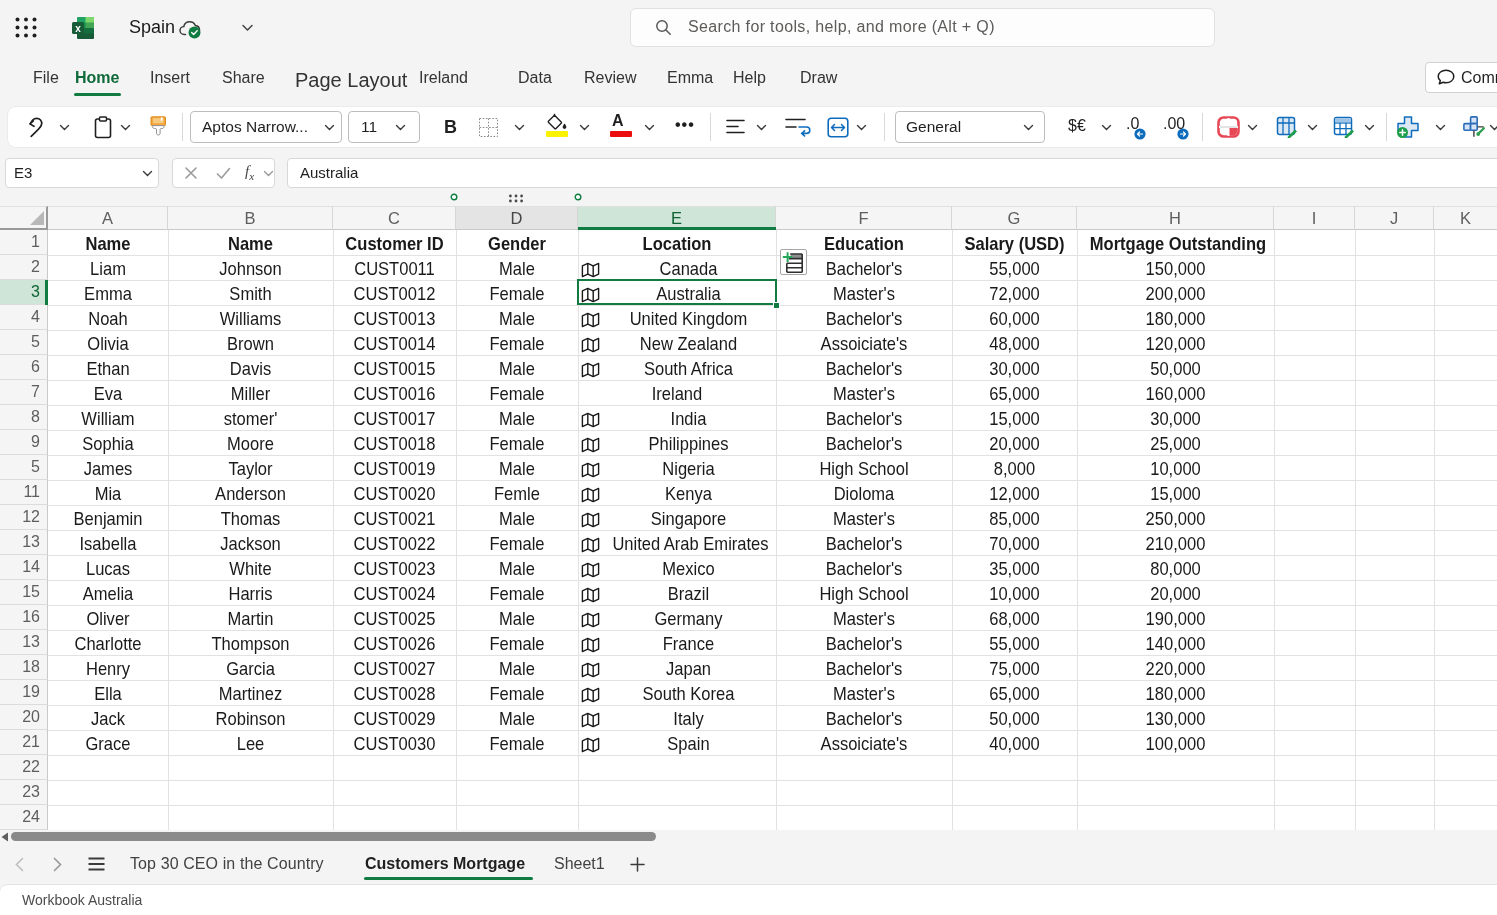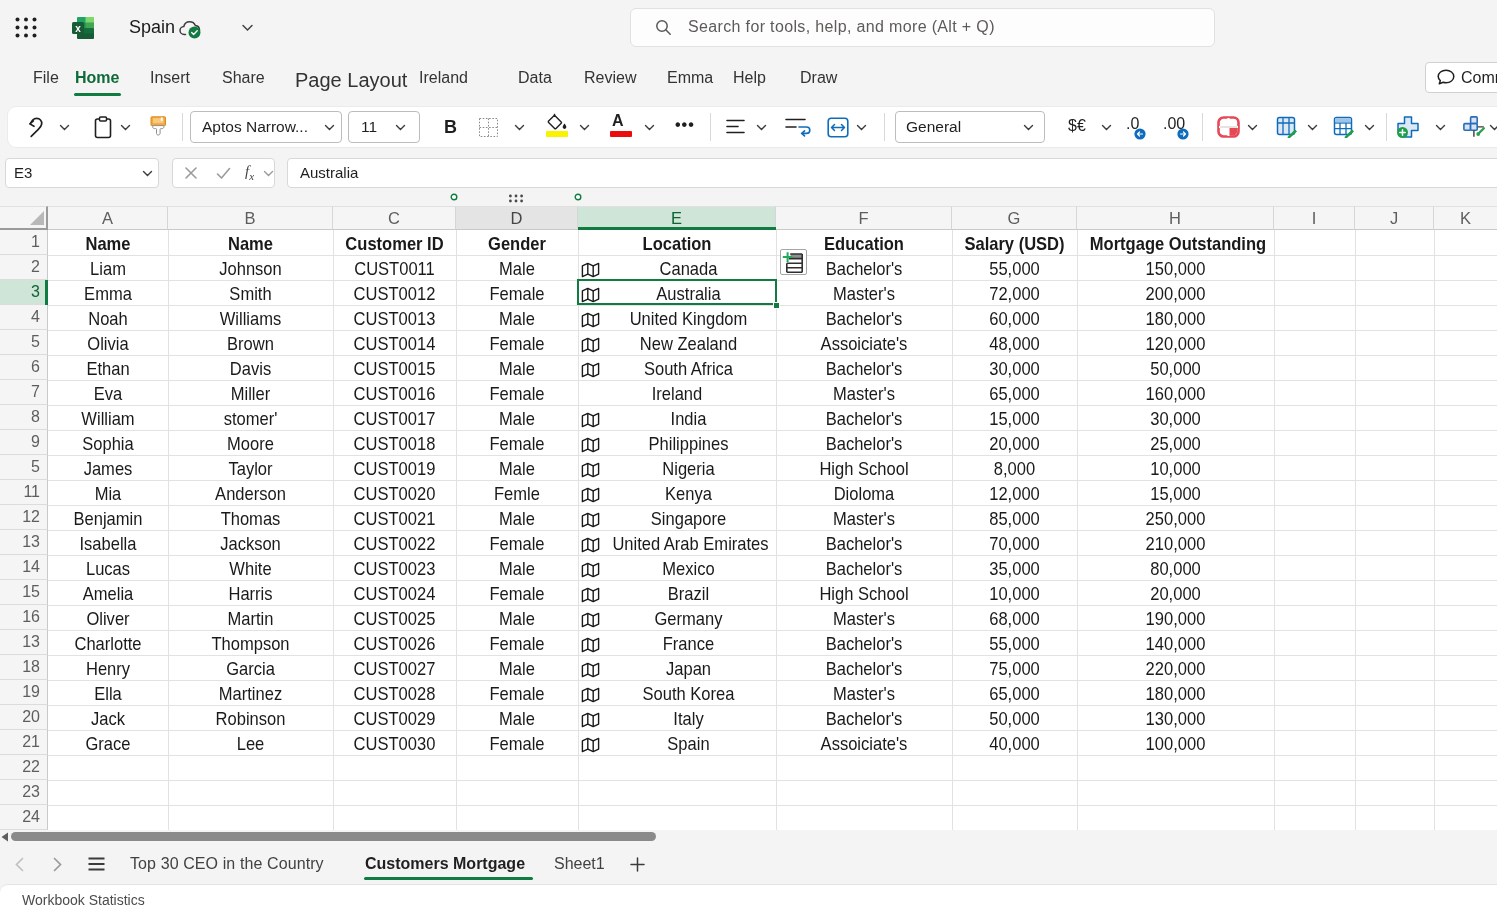--- a/index.html
+++ b/index.html
@@ -594,12 +594,12 @@
     <path d="M0.5 1.5 H16.5 M0.5 7 H16.5 M0.5 12.5 H16.5" stroke="#3b3b3b" stroke-width="1.8"></path>
   </svg>
 <div class="abs" style="left:130px;top:855px;font-size:16px;letter-spacing:0.1px;color:#424242">Top 30 CEO in the Country</div>
 <div class="abs" style="left:365px;top:855px;font-size:16px;font-weight:bold;color:#1f1f1f">Customers Mortgage</div>
 <div class="abs" style="left:364px;top:877px;width:169px;height:3px;background:#107C41;border-radius:1.5px"></div>
 <div class="abs" style="left:554px;top:855px;font-size:16px;color:#424242">Sheet1</div>
 <svg class="abs" style="left:630px;top:857px" width="15" height="15" viewBox="0 0 15 15">
     <path d="M7.5 1 V14 M1 7.5 H14" stroke="#3b3b3b" stroke-width="1.5" stroke-linecap="round"></path>
   </svg>
 <div class="abs" style="left:0px;top:884px;width:1497px;height:31px;background:#fff;border-top:1px solid #e3e3e3;border-radius:8px 0 0 0"></div>
-<div class="abs" style="left:22px;top:892px;font-size:14px;color:#4c4c4c">Workbook Statistics</div>
+<div class="abs" style="left:22px;top:892px;font-size:14px;color:#4c4c4c">Workbook Australia</div>
 </body></html>

